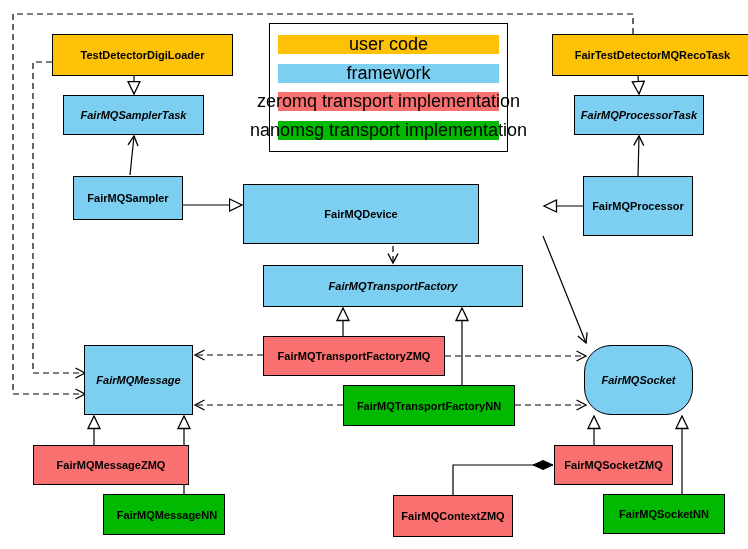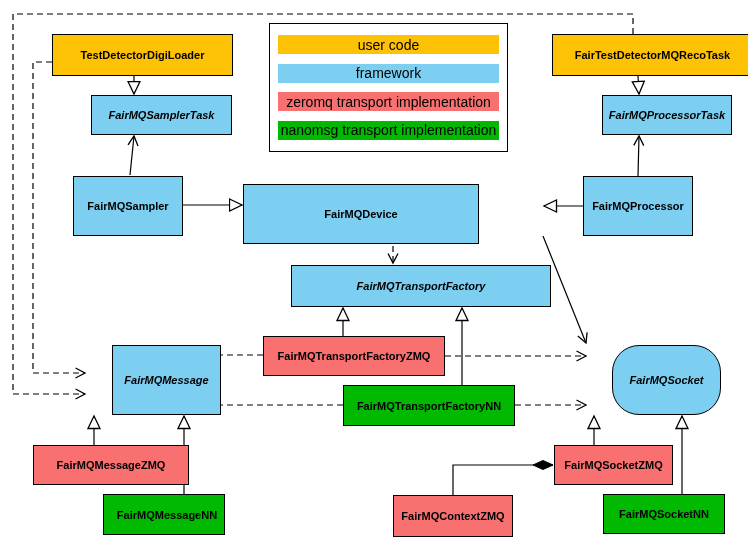--- a/index.html
+++ b/index.html
@@ -21,39 +21,39 @@
     border: 1.5px solid #000;
     display: flex;
     align-items: center;
     justify-content: center;
     font-weight: bold;
     font-size: 11px;
     color: #000;
     white-space: nowrap;
     text-align: center;
   }
-  .node.abstract { font-style: italic; margin-left: 28px; }
+  .node.abstract { font-style: italic; }
   .legend {
     position: absolute;
     left: 269px; top: 23px;
     width: 239px; height: 129px;
     box-sizing: border-box;
     border: 1.5px solid #000;
     background: #ffffff;
     display: flex;
     flex-direction: column;
     justify-content: space-between;
     padding: 11px 8px;
   }
   .legend-bar {
     height: 19px;
     display: flex;
     align-items: center;
     justify-content: center;
-    font-size: 14px;
+    font-size: 18px;
     color: #000;
     white-space: nowrap;
   }
 </style>
 </head>
 <body>
 
 <div class="canvas">
 
   <svg class="edges" width="748" height="549" viewBox="0 0 748 549">
@@ -97,21 +97,21 @@
       </g>
 
       <polyline points="453,495 453,465 553,465" marker-end="url(#mDia)"></polyline>
     </g>
   </svg>
 
   <div class="node" style="left: 52px; top: 34px; width: 181px; height: 42px; background-color: rgb(253, 193, 6);">TestDetectorDigiLoader</div>
   <div class="node" style="left: 532px; top: 34px; width: 201px; height: 42px; background-color: rgb(253, 193, 6); margin-left: 20px;">FairTestDetectorMQRecoTask</div>
   <div class="node abstract" style="left: 63px; top: 95px; width: 141px; height: 40px; background-color: rgb(125, 207, 242);">FairMQSamplerTask</div>
   <div class="node abstract" style="left: 574px; top: 95px; width: 130px; height: 40px; background-color: rgb(125, 207, 242);">FairMQProcessorTask</div>
-  <div class="node" style="left: 73px; top: 176px; width: 110px; height: 60px; background-color: rgb(125, 207, 242);">FairMQSampler</div>
+  <div class="node" style="left: 73px; top: 176px; width: 110px; height: 44px; background-color: rgb(125, 207, 242);">FairMQSampler</div>
   <div class="node" style="left: 243px; top: 184px; width: 236px; height: 60px; background-color: rgb(125, 207, 242);">FairMQDevice</div>
   <div class="node" style="left: 583px; top: 176px; width: 110px; height: 60px; background-color: rgb(125, 207, 242);">FairMQProcessor</div>
   <div class="node abstract" style="left: 263px; top: 265px; width: 260px; height: 42px; background-color: rgb(125, 207, 242);">FairMQTransportFactory</div>
   <div class="node" style="left: 263px; top: 336px; width: 182px; height: 40px; background-color: rgb(248, 112, 112);">FairMQTransportFactoryZMQ</div>
   <div class="node" style="left: 343px; top: 385px; width: 172px; height: 41px; background-color: rgb(0, 185, 0);">FairMQTransportFactoryNN</div>
   <div class="node abstract" style="left: 84px; top: 345px; width: 109px; height: 70px; background-color: rgb(125, 207, 242);">FairMQMessage</div>
   <div class="node abstract" style="left: 584px; top: 345px; width: 109px; height: 70px; background-color: rgb(125, 207, 242); border-radius: 27px;">FairMQSocket</div>
   <div class="node" style="left: 33px; top: 445px; width: 156px; height: 40px; background-color: rgb(248, 112, 112);">FairMQMessageZMQ</div>
   <div class="node" style="left: 103px; top: 494px; width: 122px; height: 41px; background-color: rgb(0, 185, 0); padding-left: 6px;">FairMQMessageNN</div>
   <div class="node" style="left: 554px; top: 445px; width: 119px; height: 40px; background-color: rgb(248, 112, 112);">FairMQSocketZMQ</div>

